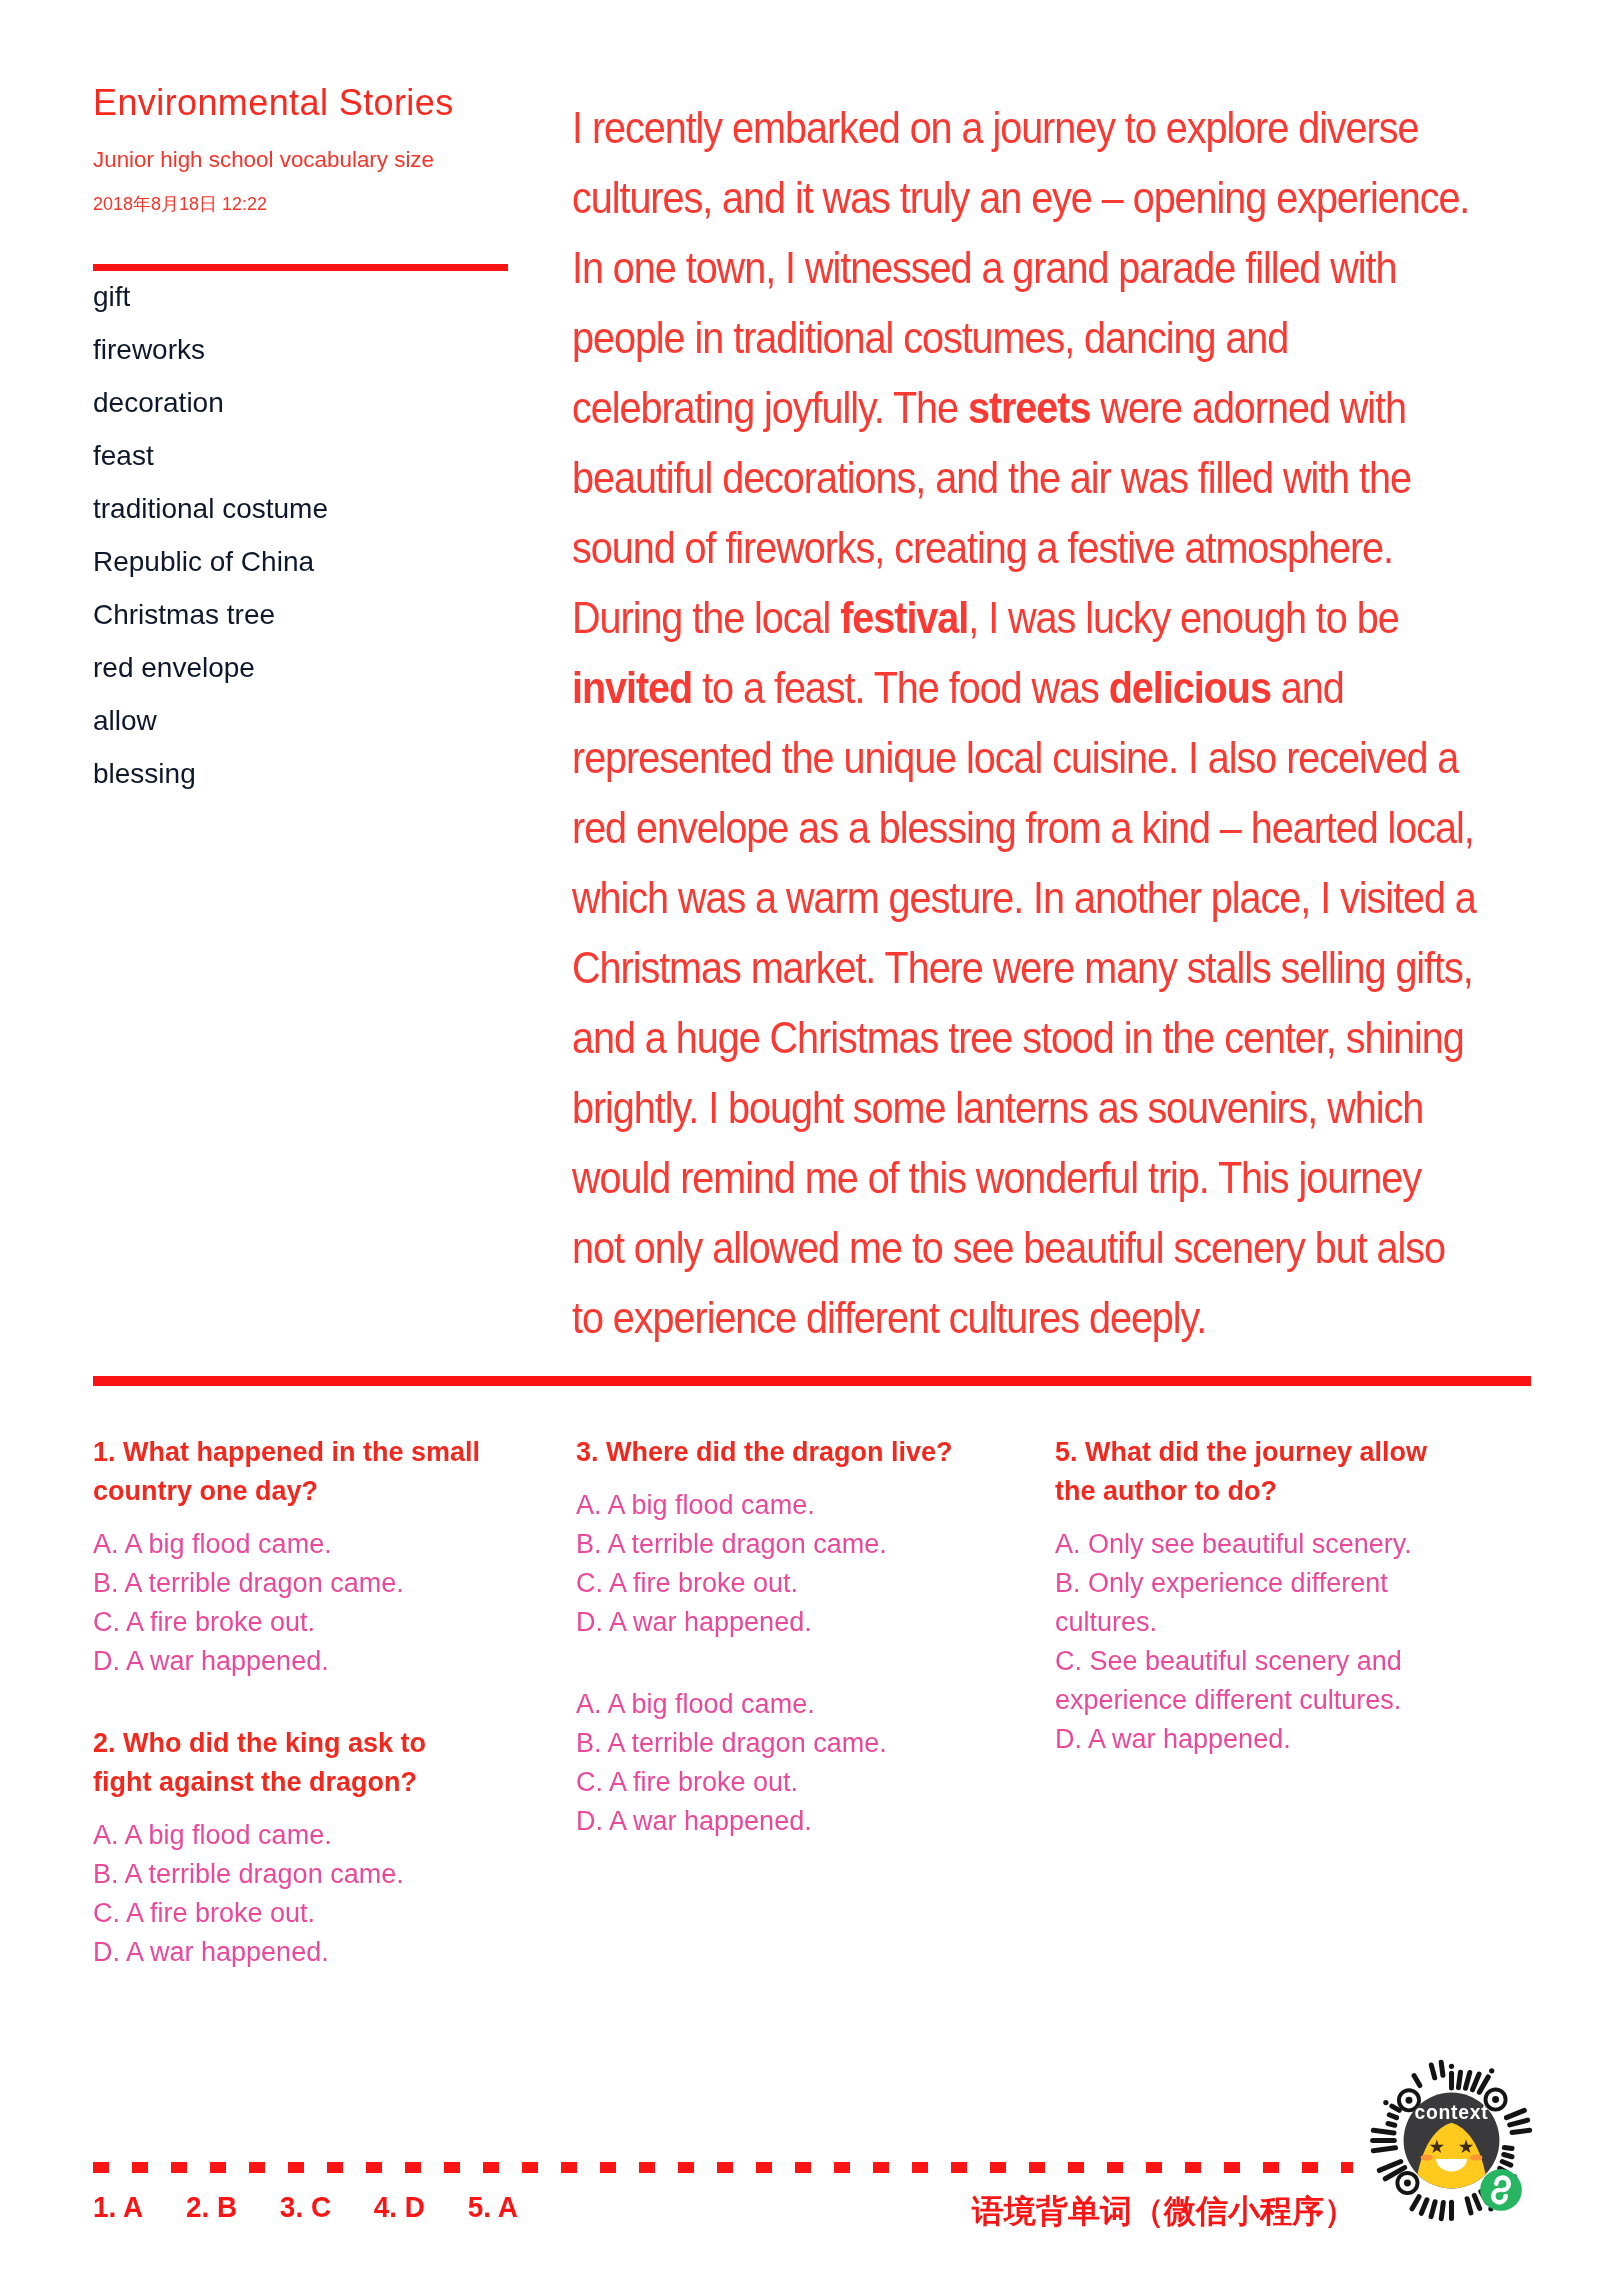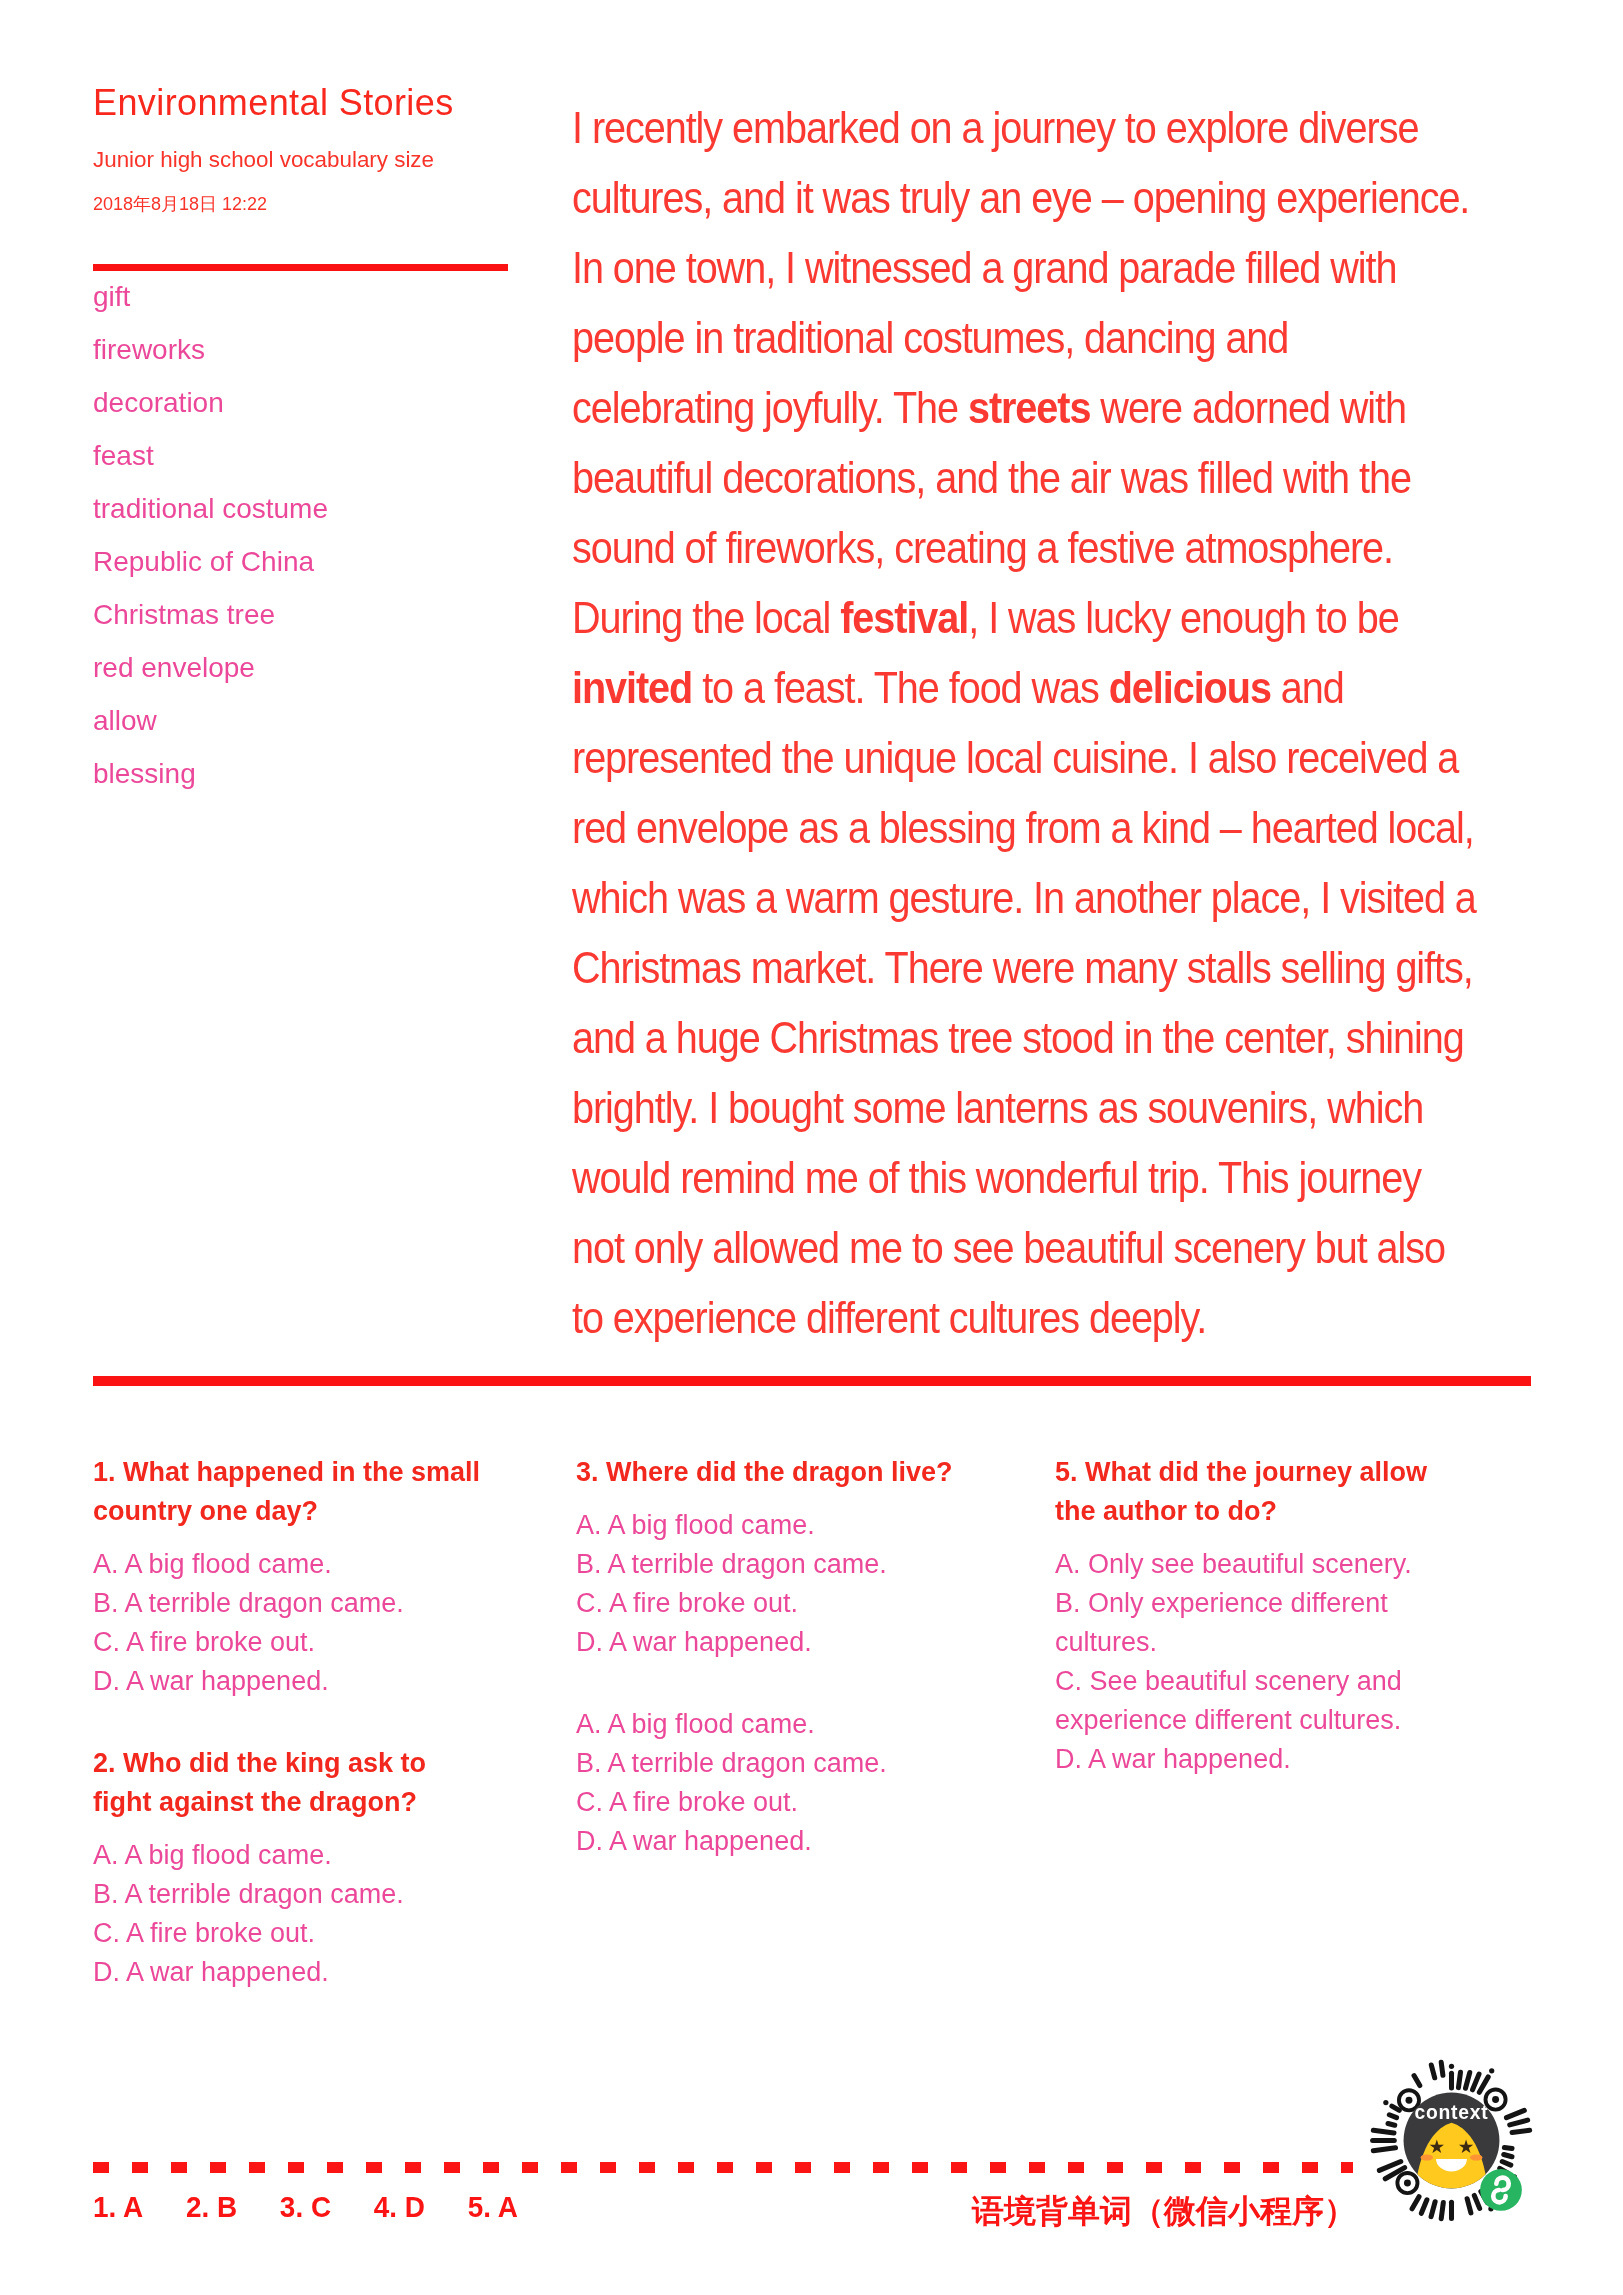--- a/index.html
+++ b/index.html
@@ -6,38 +6,38 @@
   body{width:1623px;height:2295px;position:relative;overflow:hidden;
        font-family:"Liberation Sans","DejaVu Sans",sans-serif;}
 
   
   #sidebar{position:absolute;left:93px;top:0;width:464px;height:850px;}
   .side-title{position:absolute;top:82px;left:0;font-size:36px;font-weight:400;
               color:#f8281e;letter-spacing:0.4px;white-space:nowrap;}
   .side-sub{position:absolute;top:147px;left:0;font-size:22.4px;color:#f8332a;white-space:nowrap;}
   .side-date{position:absolute;top:192px;left:0;font-size:18px;color:#f8332a;white-space:nowrap;text-align:right;}
   .side-divider{position:absolute;top:264px;left:0;width:415px;height:7px;background:#fb1212;}
-  #vocab-list{position:absolute;top:270px;left:0;font-size:28px;line-height:53px;color:#ec4899;}
+  #vocab-list{position:absolute;top:270px;left:0;font-size:28px;line-height:53px;color:#0f172a;}
   .vocab-item{white-space:nowrap;}
 
   
   #article-text{position:absolute;left:572px;top:93px;width:1105px;
         transform:scaleX(.88);transform-origin:0 0;
         color:#fa3a32;font-size:45px;line-height:70px;letter-spacing:-1.2px;}
   .a-line{white-space:nowrap;height:70px;}
   .a-line b{font-weight:700;}
 
   
   #main-divider{position:absolute;left:93px;top:1376px;width:1438px;height:10px;background:#fb1212;}
 
   
   #questions{position:absolute;left:93px;top:1433px;width:1468px;height:587px;}
   .q-col{position:absolute;top:0;width:468px;}
   #q-col-1{left:0;}  #q-col-2{left:483px;}  #q-col-3{left:962px;}
-  .question{margin-bottom:43px;margin-top:20px;}
+  .question{margin-bottom:43px;}
   .q-title{font-weight:700;font-size:27px;line-height:39px;color:#f2281e;white-space:pre-line;}
   .q-options{margin-top:14px;}
   .q-option{font-size:27px;line-height:39px;color:#ec4899;white-space:pre-line;}
 
   
   #dashed-line{position:absolute;left:93px;top:2162px;width:1260px;height:10.8px;
         background:repeating-linear-gradient(90deg,#fa1414 0 16px,transparent 16px 39px);}
   #answers-row{position:absolute;left:93px;top:2190px;font-size:30px;font-weight:700;
         color:#fa1414;transform:scaleX(.93);transform-origin:0 0;white-space:nowrap;}
   .answer-item{margin-right:46px;display:inline-block;}

